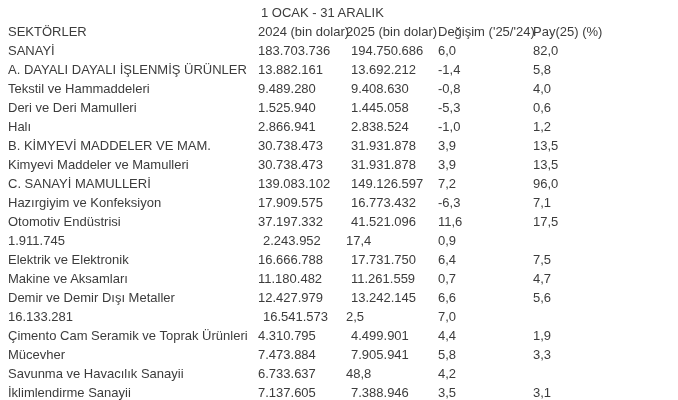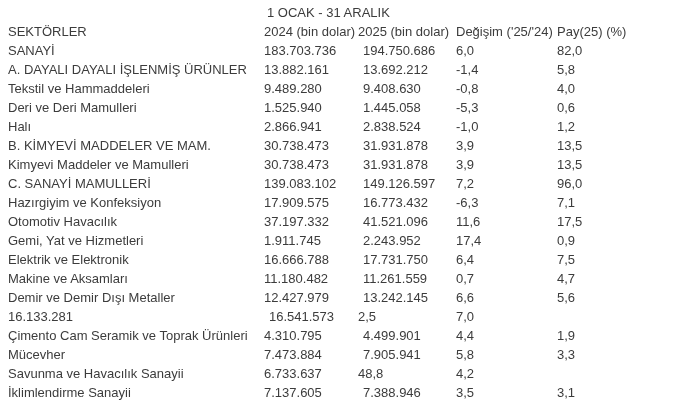--- a/index.html
+++ b/index.html
@@ -14,21 +14,20 @@
   }
   .table {
     padding: 3px 0 0 8px;
     width: 678px;
   }
   .tr {
     display: grid;
     grid-template-columns: 250px 88px 92px 95px 1fr;
     height: 19px;
     line-height: 19px;
-    gap: 6px;
   }
   .td {
     white-space: nowrap;
     overflow: visible;
   }
   .td.c2 { padding-left: 5px; }
   .period-cell {
     grid-column: 2 / span 4;
     padding-left: 3px;
   }
@@ -110,28 +109,27 @@
     <div class="td c4">96,0</div>
   </div>
       <div class="tr">
     <div class="td c0">Hazırgiyim ve Konfeksiyon</div>
     <div class="td c1">17.909.575</div>
     <div class="td c2">16.773.432</div>
     <div class="td c3">-6,3</div>
     <div class="td c4">7,1</div>
   </div>
       <div class="tr">
-    <div class="td c0">Otomotiv Havacılık</div>
+    <div class="td c0">Otomotiv Endüstrisi</div>
     <div class="td c1">37.197.332</div>
     <div class="td c2">41.521.096</div>
     <div class="td c3">11,6</div>
     <div class="td c4">17,5</div>
   </div>
       <div class="tr">
-    <div class="td c0">Gemi, Yat ve Hizmetleri</div>
     <div class="td c1">1.911.745</div>
     <div class="td c2">2.243.952</div>
     <div class="td c3">17,4</div>
     <div class="td c4">0,9</div>
   </div>
       <div class="tr">
     <div class="td c0">Elektrik ve Elektronik</div>
     <div class="td c1">16.666.788</div>
     <div class="td c2">17.731.750</div>
     <div class="td c3">6,4</div>

